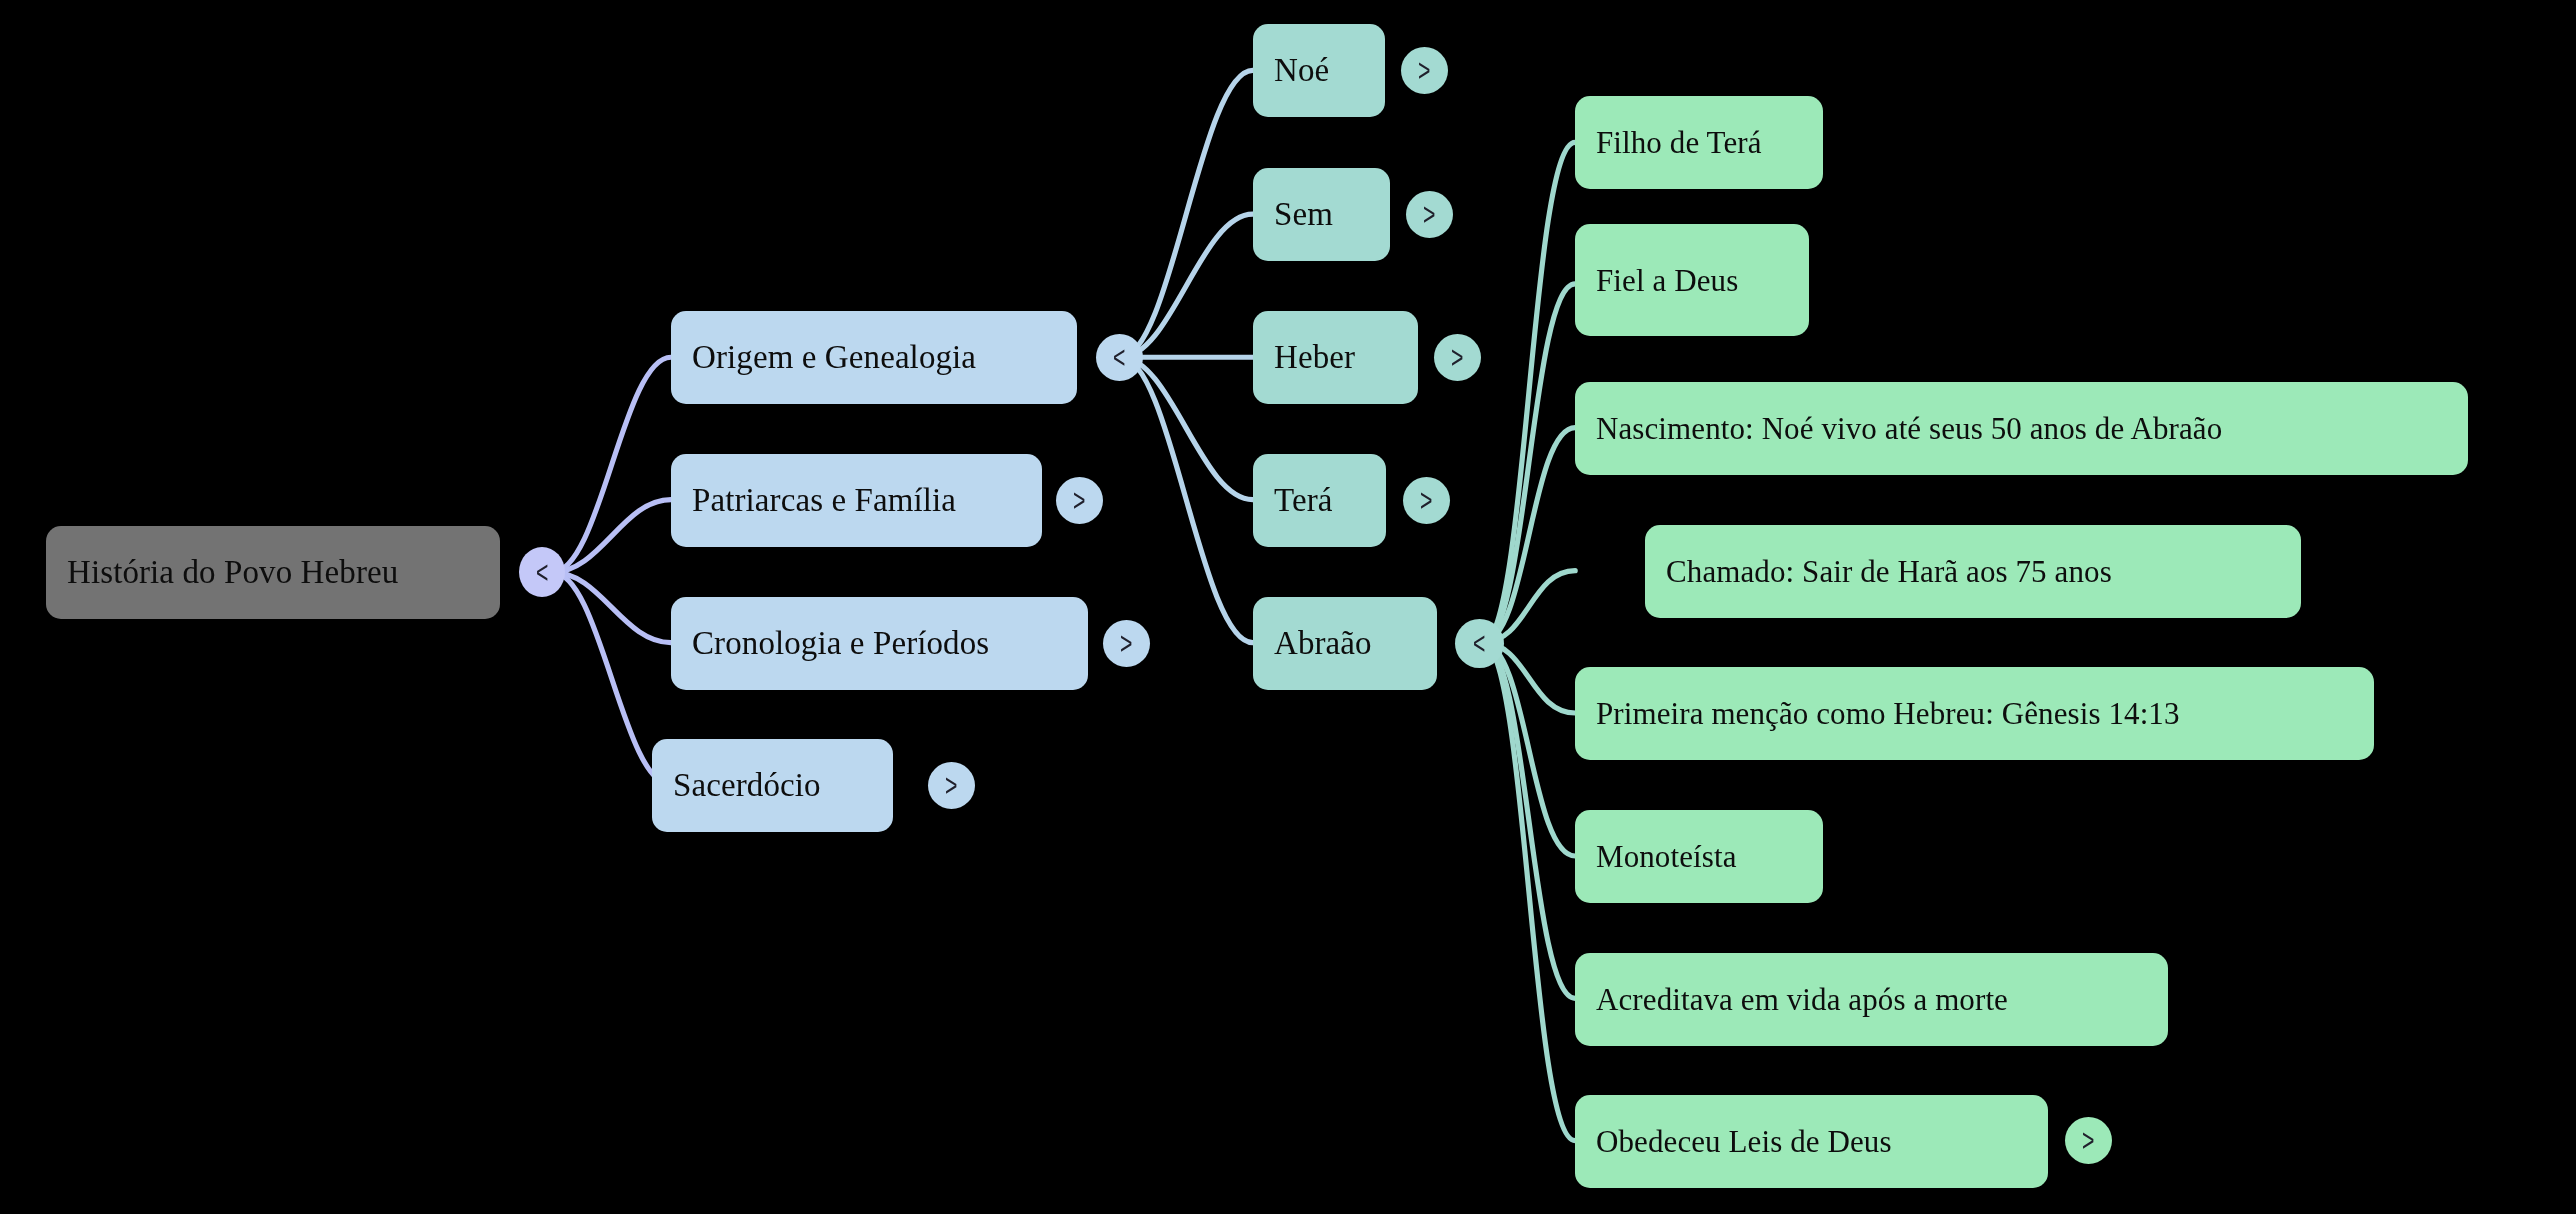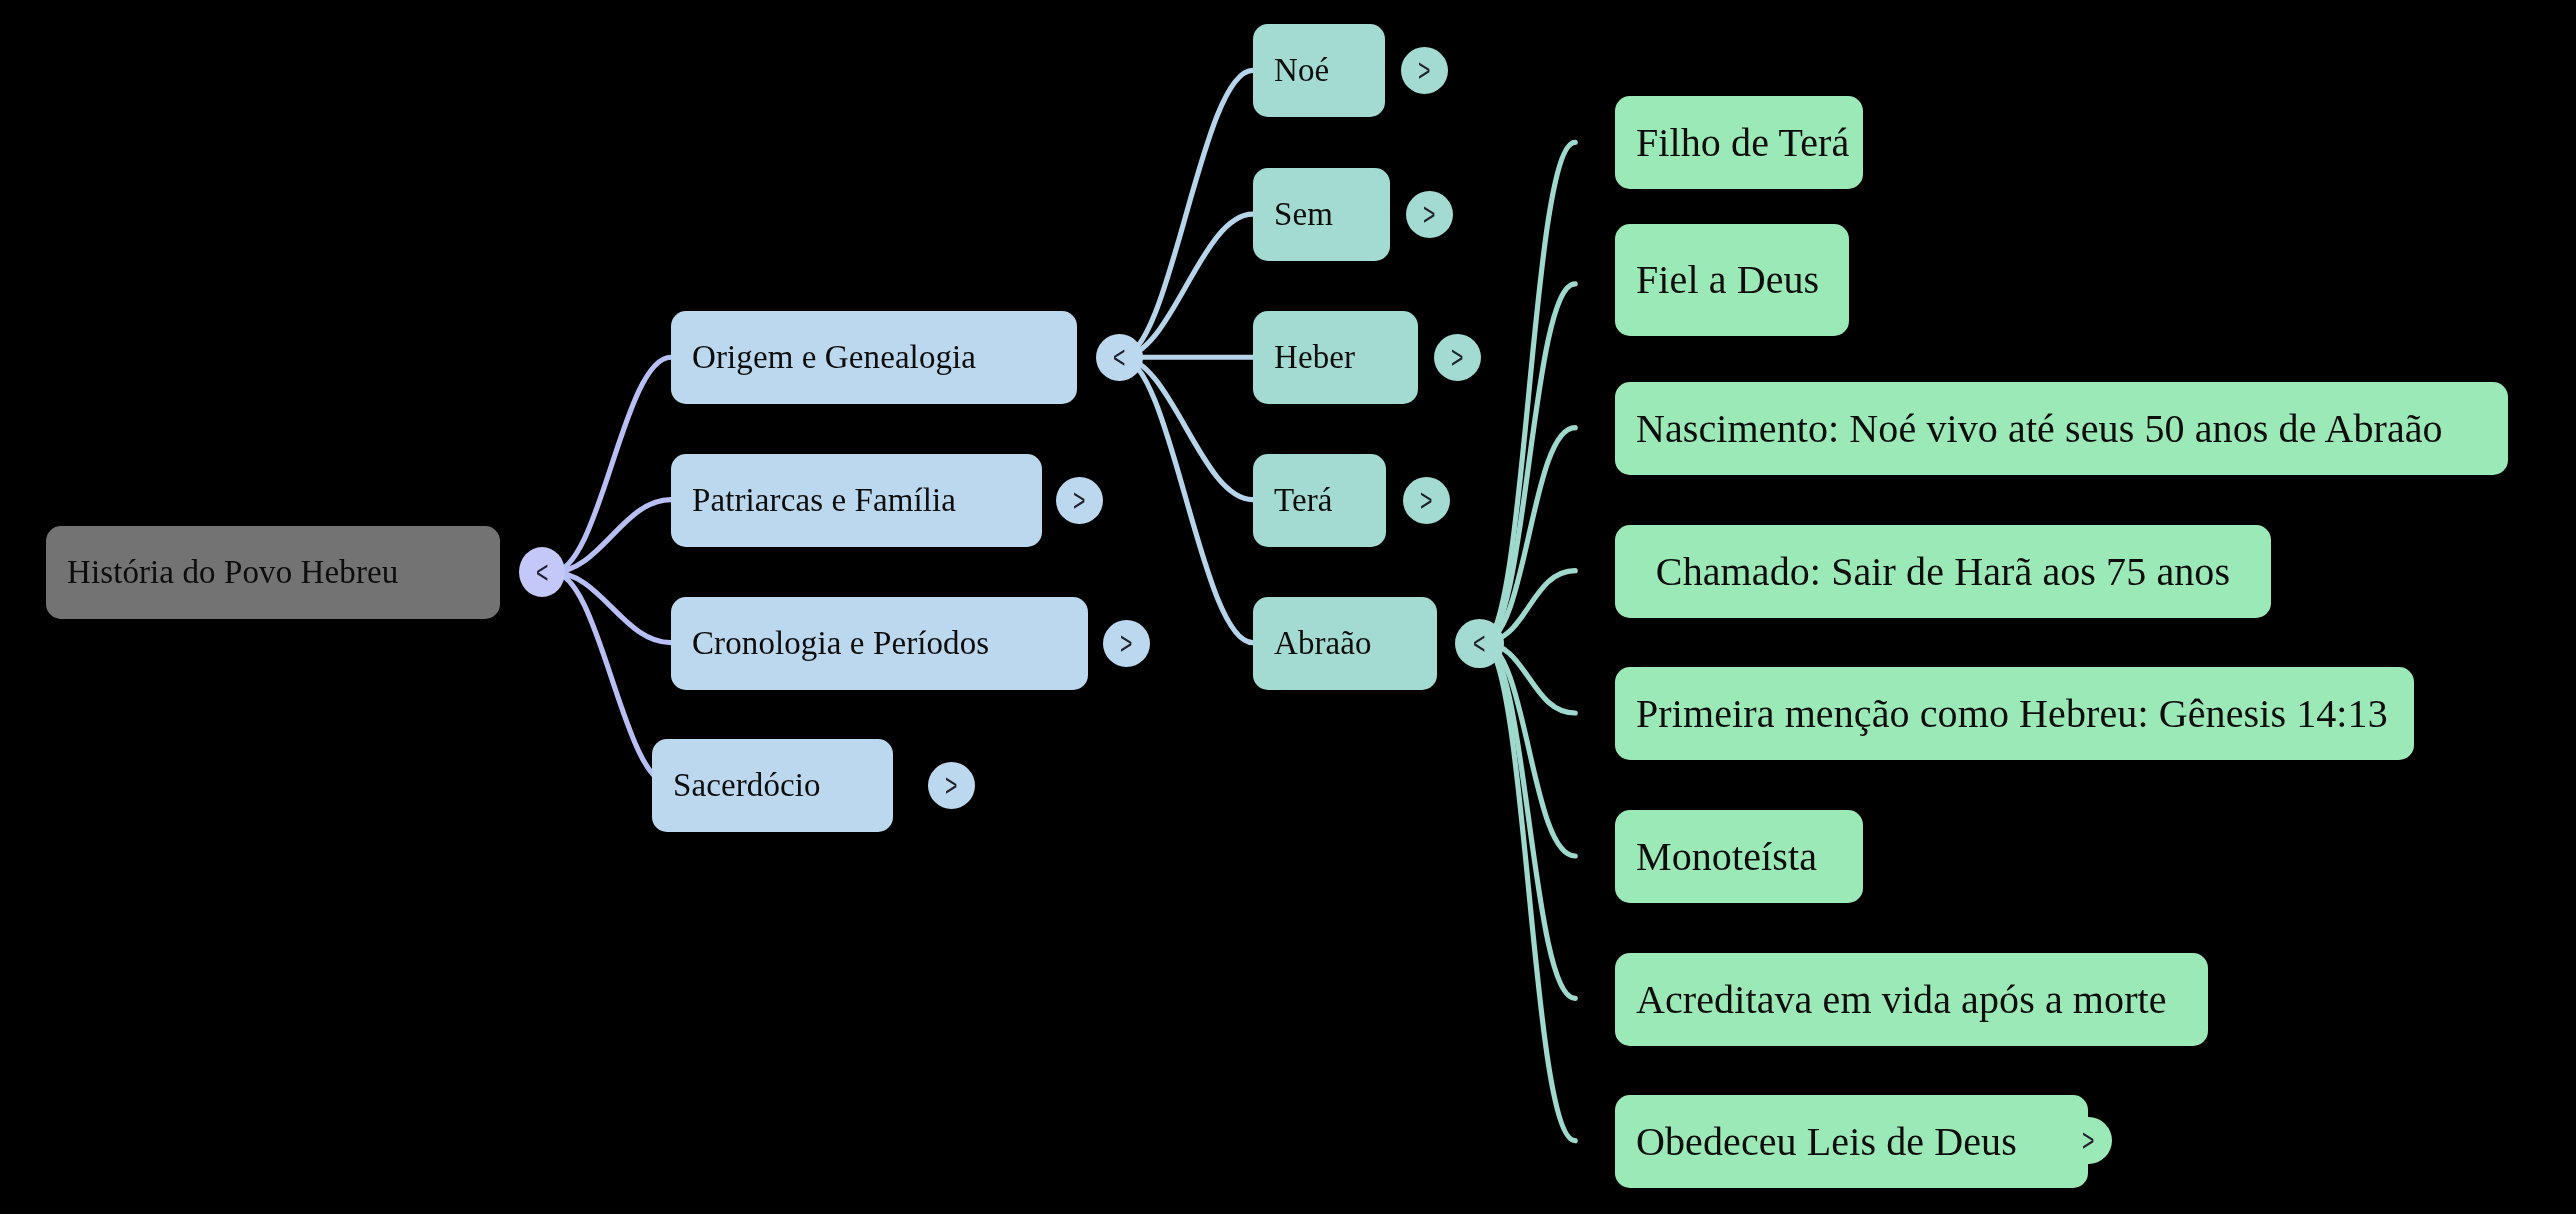--- a/index.html
+++ b/index.html
@@ -46,22 +46,21 @@
   .lvl-2 {
     background: #bcd8ef;
     font-size: 33px;
   }
   .lvl-3 {
     background: #a3dad2;
     font-size: 33px;
   }
   .lvl-4 {
     background: #9ce9b8;
-    font-size: 40px;
-    margin-left: 40px;
+    font-size: 31px;
   }
   .badge {
     position: absolute;
     box-sizing: border-box;
     border-radius: 50%;
     display: flex;
     align-items: center;
     justify-content: center;
     font-family: "Liberation Sans", sans-serif;
     font-size: 25px;
@@ -185,21 +184,21 @@
   </div>
 
   <div class="node lvl-4" style="left:1575px; top:224px; width:234px; height:112px;">
     <span class="node-label">Fiel a Deus</span>
   </div>
 
   <div class="node lvl-4" style="left:1575px; top:382px; width:893px; height:93px;">
     <span class="node-label">Nascimento: Noé vivo até seus 50 anos de Abraão</span>
   </div>
 
-  <div class="node lvl-4" style="left:1575px; top:525px; width:656px; height:93px;justify-content:center;">
+  <div class="node lvl-4" style="left:1645px; top:525px; width:656px; height:93px;">
     <span class="node-label">Chamado: Sair de Harã aos 75 anos</span>
   </div>
 
   <div class="node lvl-4" style="left:1575px; top:667px; width:799px; height:93px;">
     <span class="node-label">Primeira menção como Hebreu: Gênesis 14:13</span>
   </div>
 
   <div class="node lvl-4" style="left:1575px; top:810px; width:248px; height:93px;">
     <span class="node-label">Monoteísta</span>
   </div>

